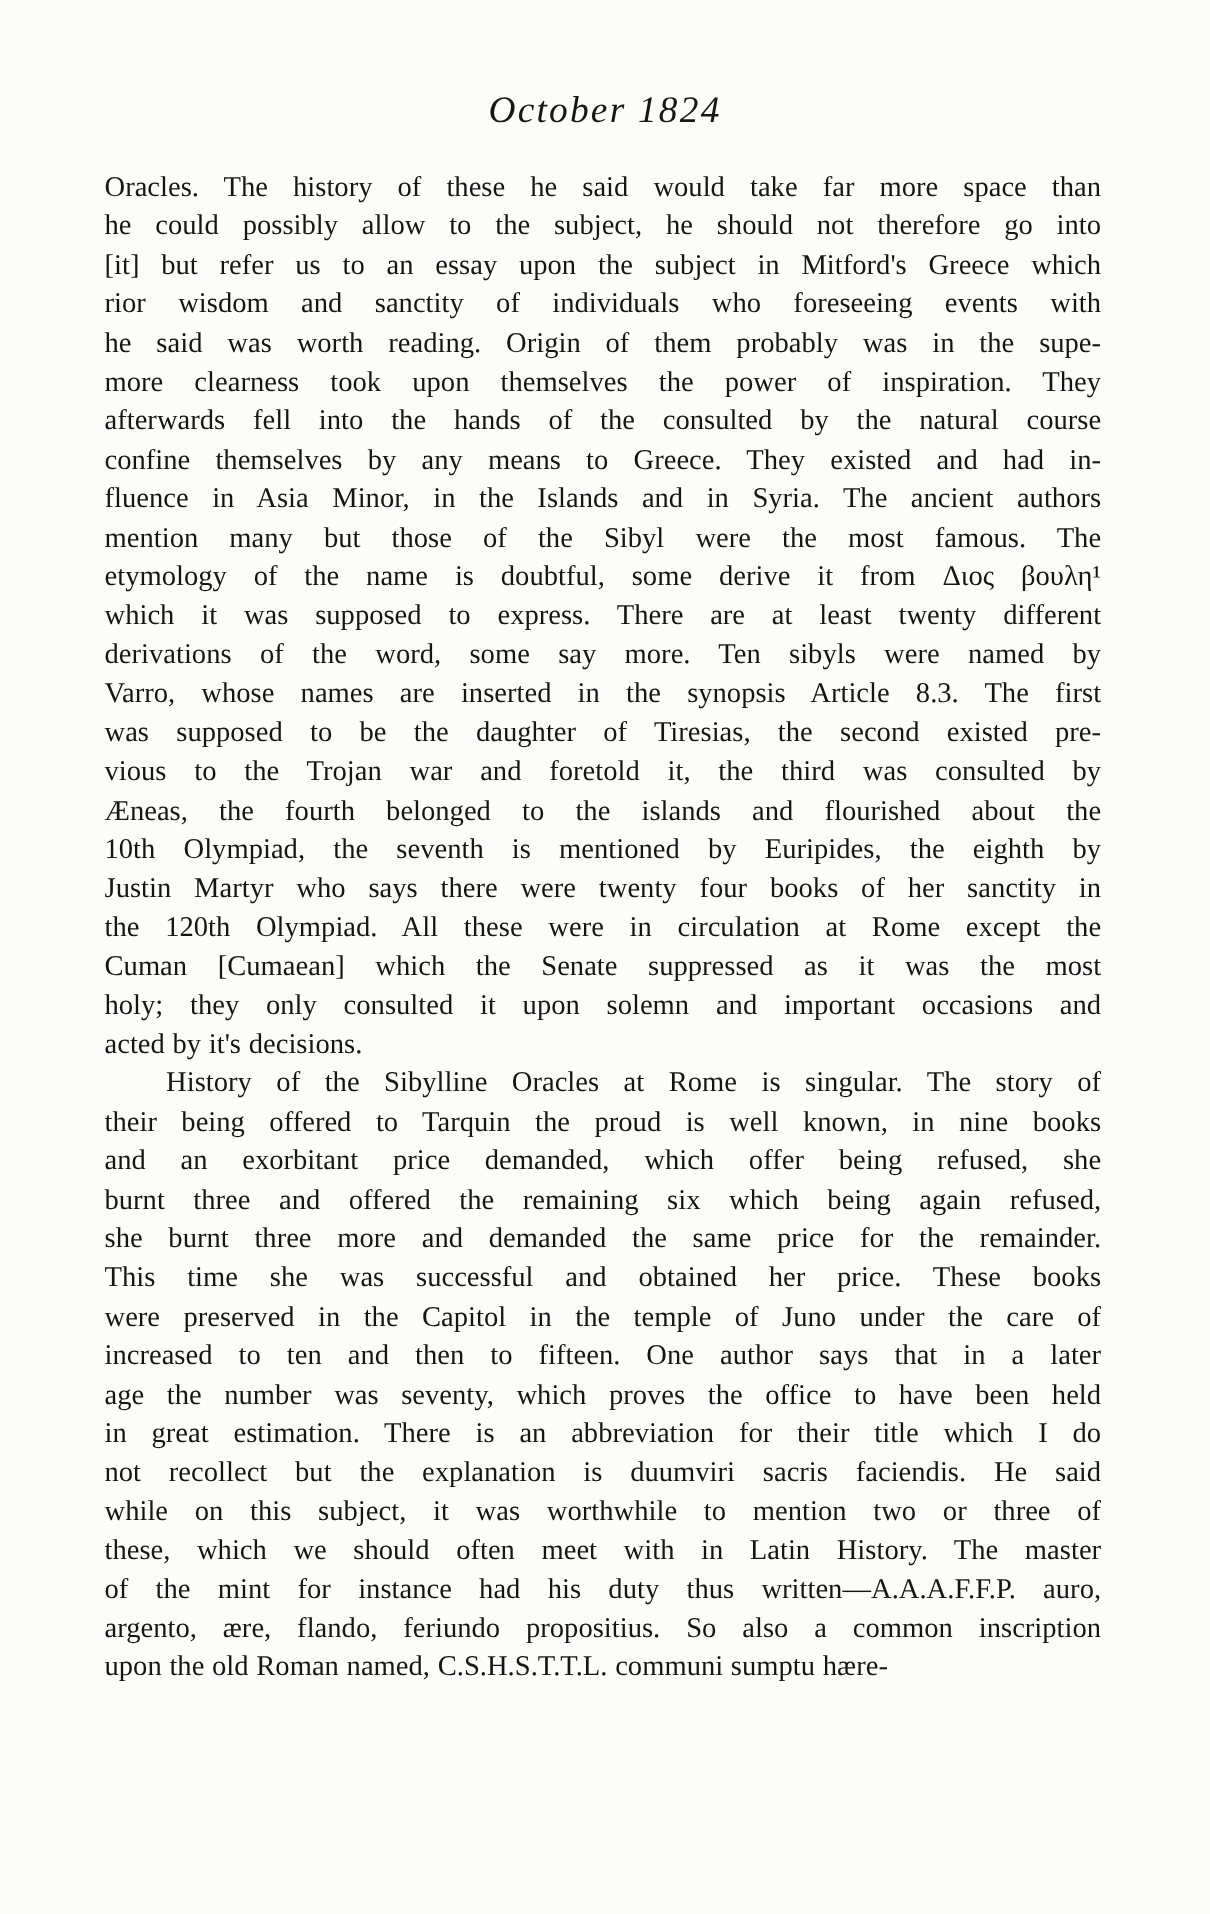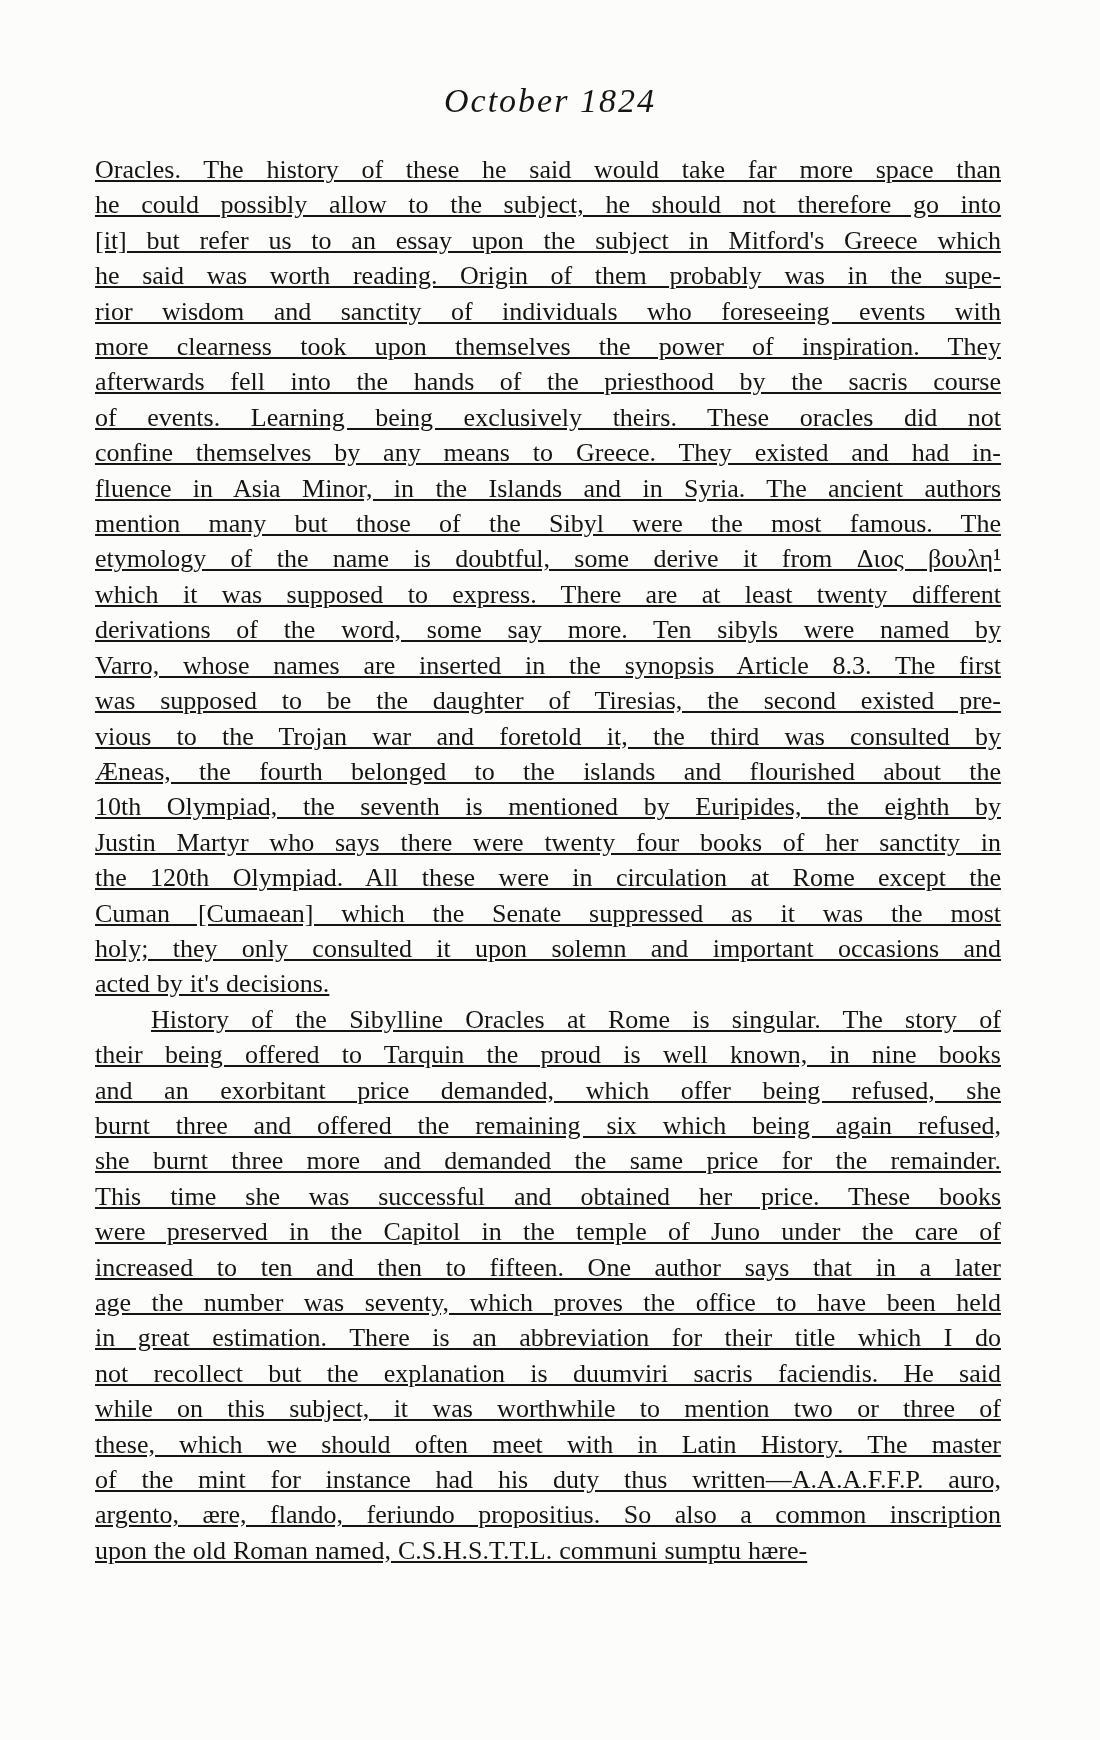--- a/index.html
+++ b/index.html
@@ -30,21 +30,20 @@
     color: #161616;
   }
   .body-text {
     position: absolute;
     top: 152px;
     left: 95px;
     width: 906px;
     font-size: 26px;
     line-height: 35.4px;
     color: #151515;
-    text-decoration: underline;
   }
   .para { margin: 0; padding: 0; }
   .line {
     text-align: justify;
     text-align-last: justify;
     word-spacing: 0.5px;
     white-space: normal;
   }
   .line.last {
     text-align-last: left;
@@ -68,25 +67,24 @@
 <body>
 
 <div class="page">
   <div class="running-head">October 1824</div>
 
   <div class="body-text" id="body-text">
       <div class="para">
         <div class="line">Oracles. The history of these he said would take far more space than</div>
         <div class="line">he could possibly allow to the subject, he should not therefore go into</div>
         <div class="line">[it] but refer us to an essay upon the subject in Mitford's Greece which</div>
+        <div class="line">rior wisdom and sanctity of individuals who foreseeing events with</div>
         <div class="line">he said was worth reading. Origin of them probably was in the supe-</div>
-        <div class="line">rior wisdom and sanctity of individuals who foreseeing events with</div>
         <div class="line">more clearness took upon themselves the power of inspiration. They</div>
-        <div class="line">afterwards fell into the hands of the priesthood by the sacris course</div>
-        <div class="line">of events. Learning being exclusively theirs. These oracles did not</div>
+        <div class="line">afterwards fell into the hands of the consulted by the natural course</div>
         <div class="line">confine themselves by any means to Greece. They existed and had in-</div>
         <div class="line">fluence in Asia Minor, in the Islands and in Syria. The ancient authors</div>
         <div class="line">mention many but those of the Sibyl were the most famous. The</div>
         <div class="line">etymology of the name is doubtful, some derive it from Διος βουλη¹</div>
         <div class="line">which it was supposed to express. There are at least twenty different</div>
         <div class="line">derivations of the word, some say more. Ten sibyls were named by</div>
         <div class="line">Varro, whose names are inserted in the synopsis Article 8.3. The first</div>
         <div class="line">was supposed to be the daughter of Tiresias, the second existed pre-</div>
         <div class="line">vious to the Trojan war and foretold it, the third was consulted by</div>
         <div class="line">Æneas, the fourth belonged to the islands and flourished about the</div>

